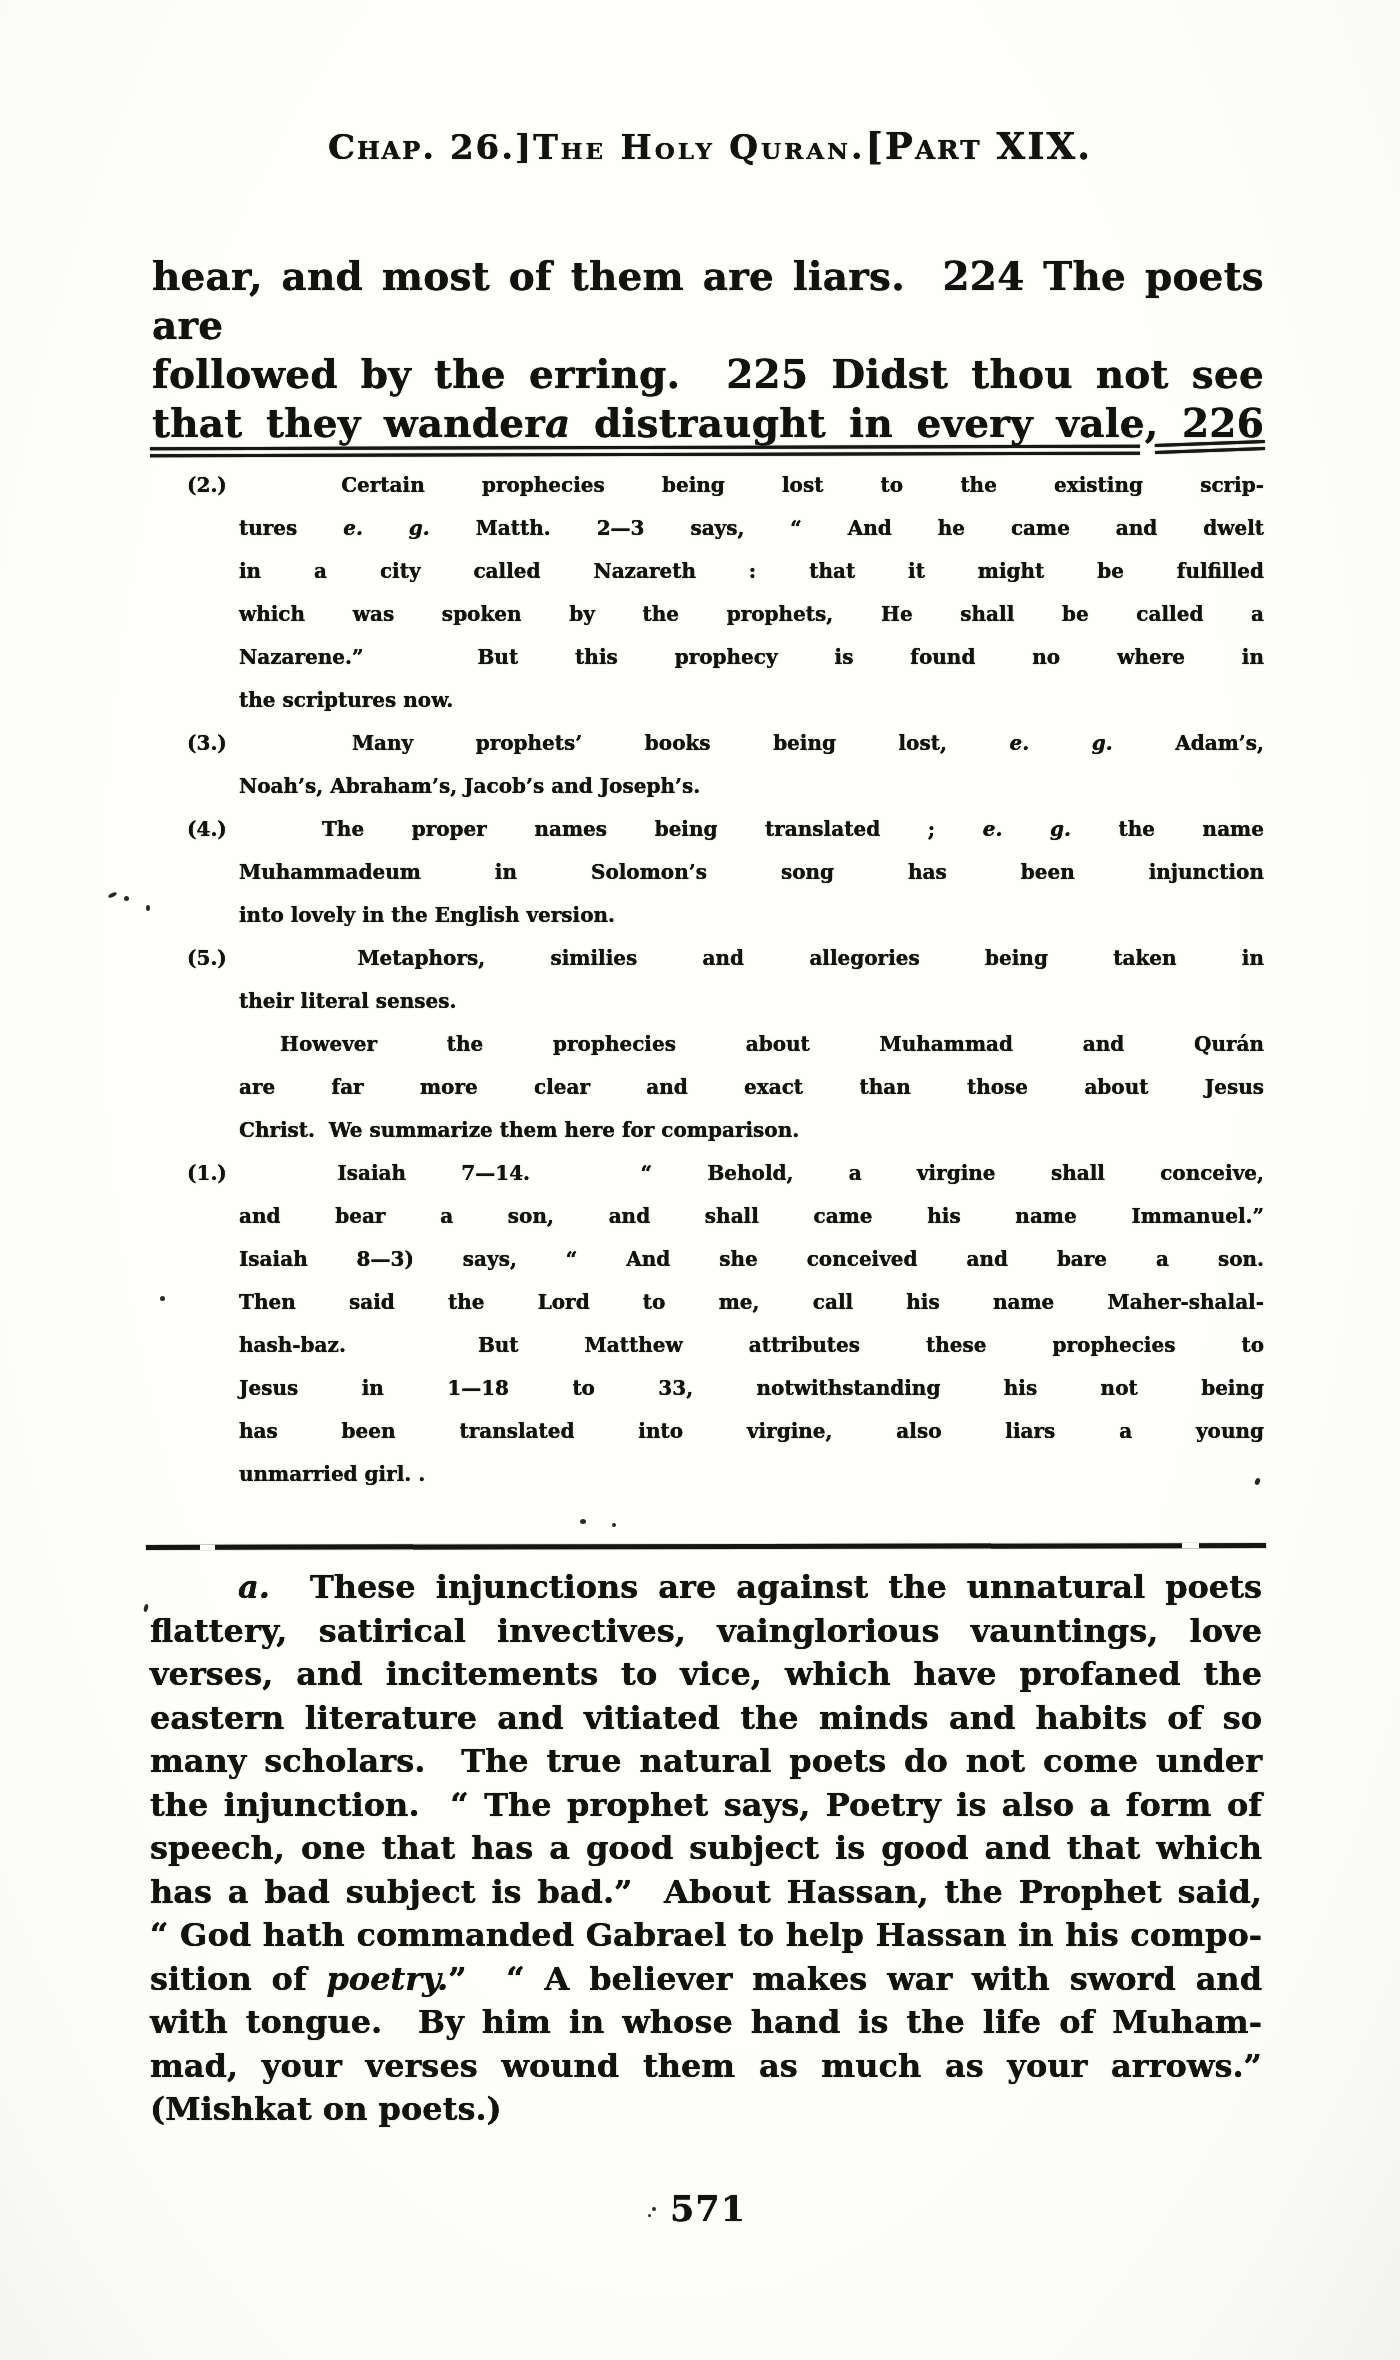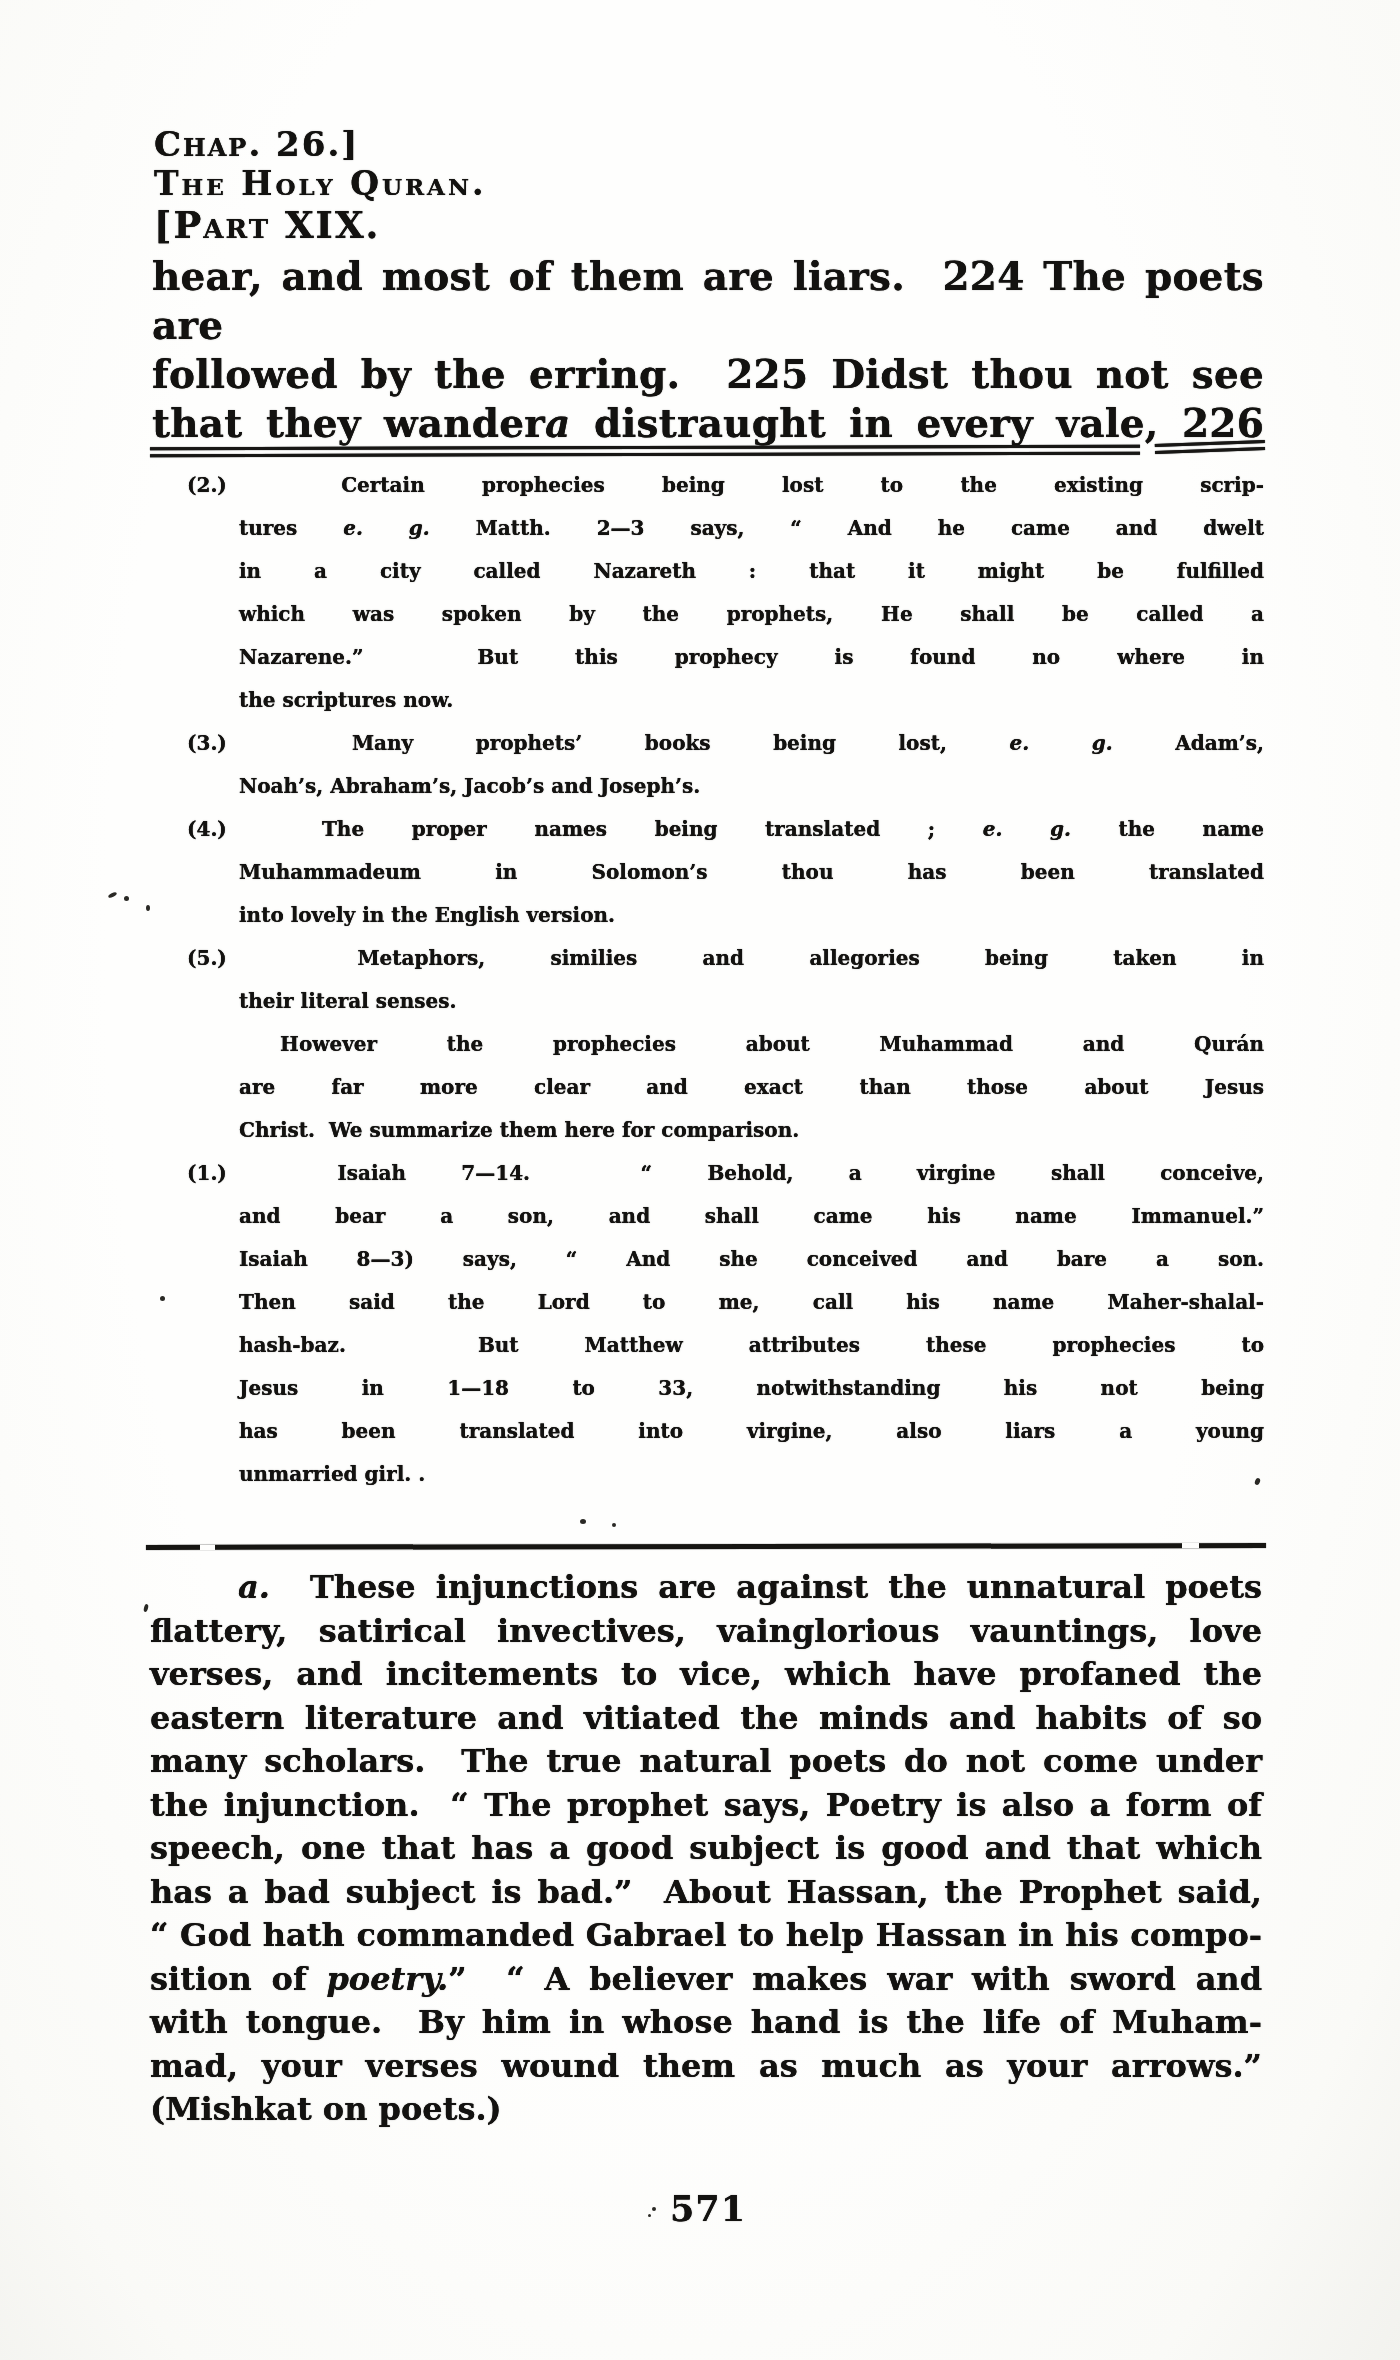--- a/index.html
+++ b/index.html
@@ -11,21 +11,21 @@
     font-family:"DejaVu Serif","Liberation Serif",serif;
     font-weight:bold;
     color:#131210;
     overflow:hidden;
   }
   .ink{ text-shadow:0 0 0.6px rgba(15,14,12,0.95), 0 0 1.6px rgba(25,24,20,0.35); }
 
   
   .header{
     position:absolute;top:124px;left:154px;width:1112px;
-    display:flex;justify-content:center;align-items:baseline;flex-direction:column;
+    display:flex;justify-content:center;align-items:baseline;
   }
   .hdr-left{font-size:34px;font-variant:small-caps;letter-spacing:2px;}
   .hdr-center{font-size:33px;font-variant:small-caps;letter-spacing:3px;}
   .hdr-right{font-size:37px;font-variant:small-caps;letter-spacing:2px;}
 
   
   .verse{
     position:absolute;top:252px;left:152px;width:1112px;
     font-size:39px;line-height:49px;letter-spacing:0.2px;
   }
@@ -108,21 +108,21 @@
   <div class="notes ink">
       <div class="tline j out">(2.)&nbsp; Certain prophecies being lost to the existing scrip-</div>
       <div class="tline j">tures <i>e. g.</i> Matth. 2—3 says, “ And he came and dwelt</div>
       <div class="tline j">in a city called Nazareth : that it might be fulfilled</div>
       <div class="tline j">which was spoken by the prophets, He shall be called a</div>
       <div class="tline j">Nazarene.”&nbsp; But this prophecy is found no where in</div>
       <div class="tline ">the scriptures now.</div>
       <div class="tline j out">(3.)&nbsp; Many prophets’ books being lost, <i>e. g.</i> Adam’s,</div>
       <div class="tline ">Noah’s, Abraham’s, Jacob’s and Joseph’s.</div>
       <div class="tline j out">(4.)&nbsp; The proper names being translated ; <i>e. g.</i> the name</div>
-      <div class="tline j">Muhammadeum in Solomon’s thou has been translated</div>
+      <div class="tline j">Muhammadeum in Solomon’s song has been injunction</div>
       <div class="tline ">into lovely in the English version.</div>
       <div class="tline j out">(5.)&nbsp; Metaphors, similies and allegories being taken in</div>
       <div class="tline ">their literal senses.</div>
       <div class="tline j ind">However the prophecies about Muhammad and Qurán</div>
       <div class="tline j">are far more clear and exact than those about Jesus</div>
       <div class="tline ">Christ.&nbsp; We summarize them here for comparison.</div>
       <div class="tline j out">(1.)&nbsp; Isaiah 7—14.&nbsp; “ Behold, a virgine shall conceive,</div>
       <div class="tline j">and bear a son, and shall came his name Immanuel.”</div>
       <div class="tline j">Isaiah 8—3) says, “ And she conceived and bare a son.</div>
       <div class="tline j">Then said the Lord to me, call his name Maher-shalal-</div>

